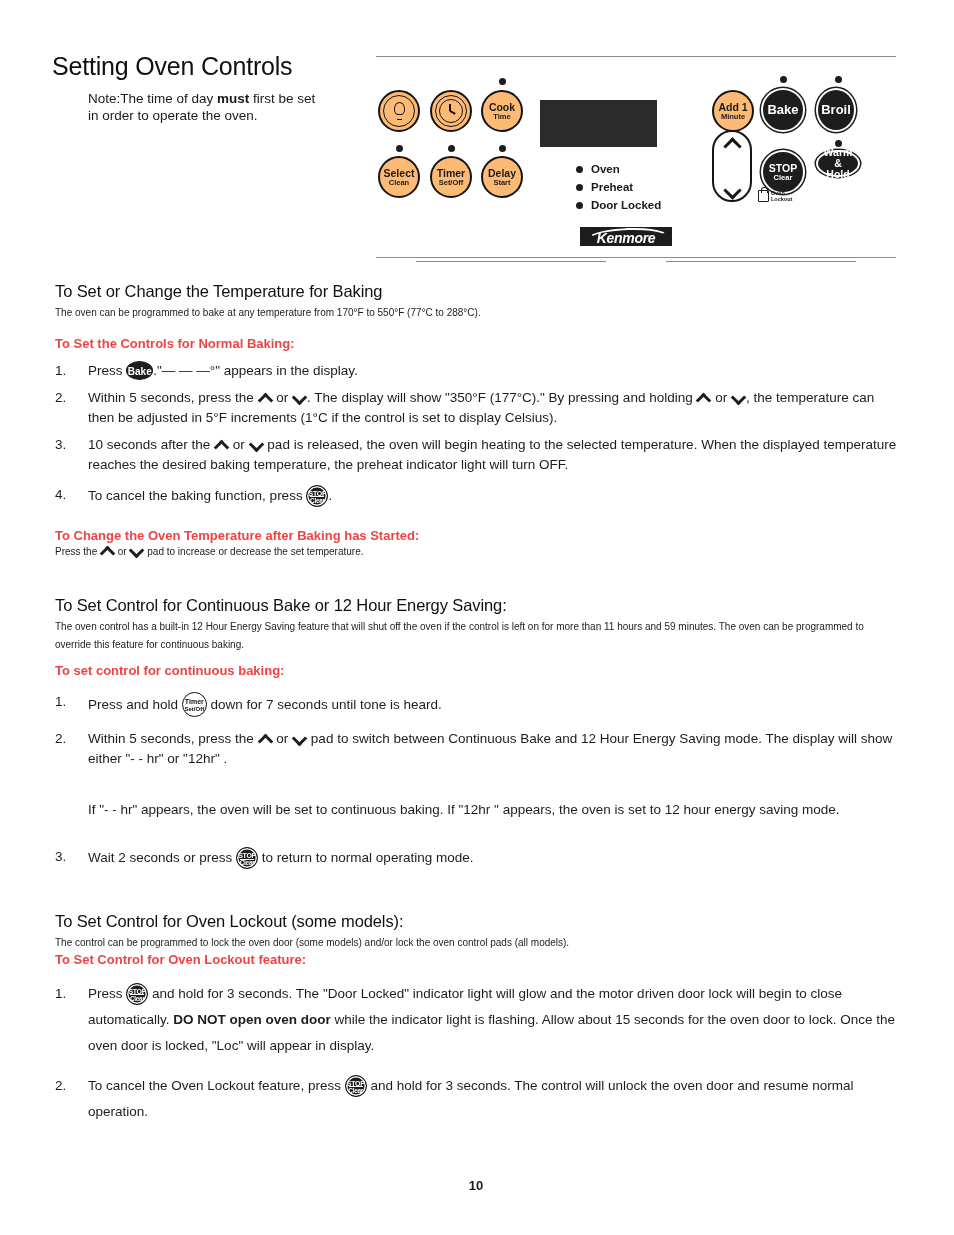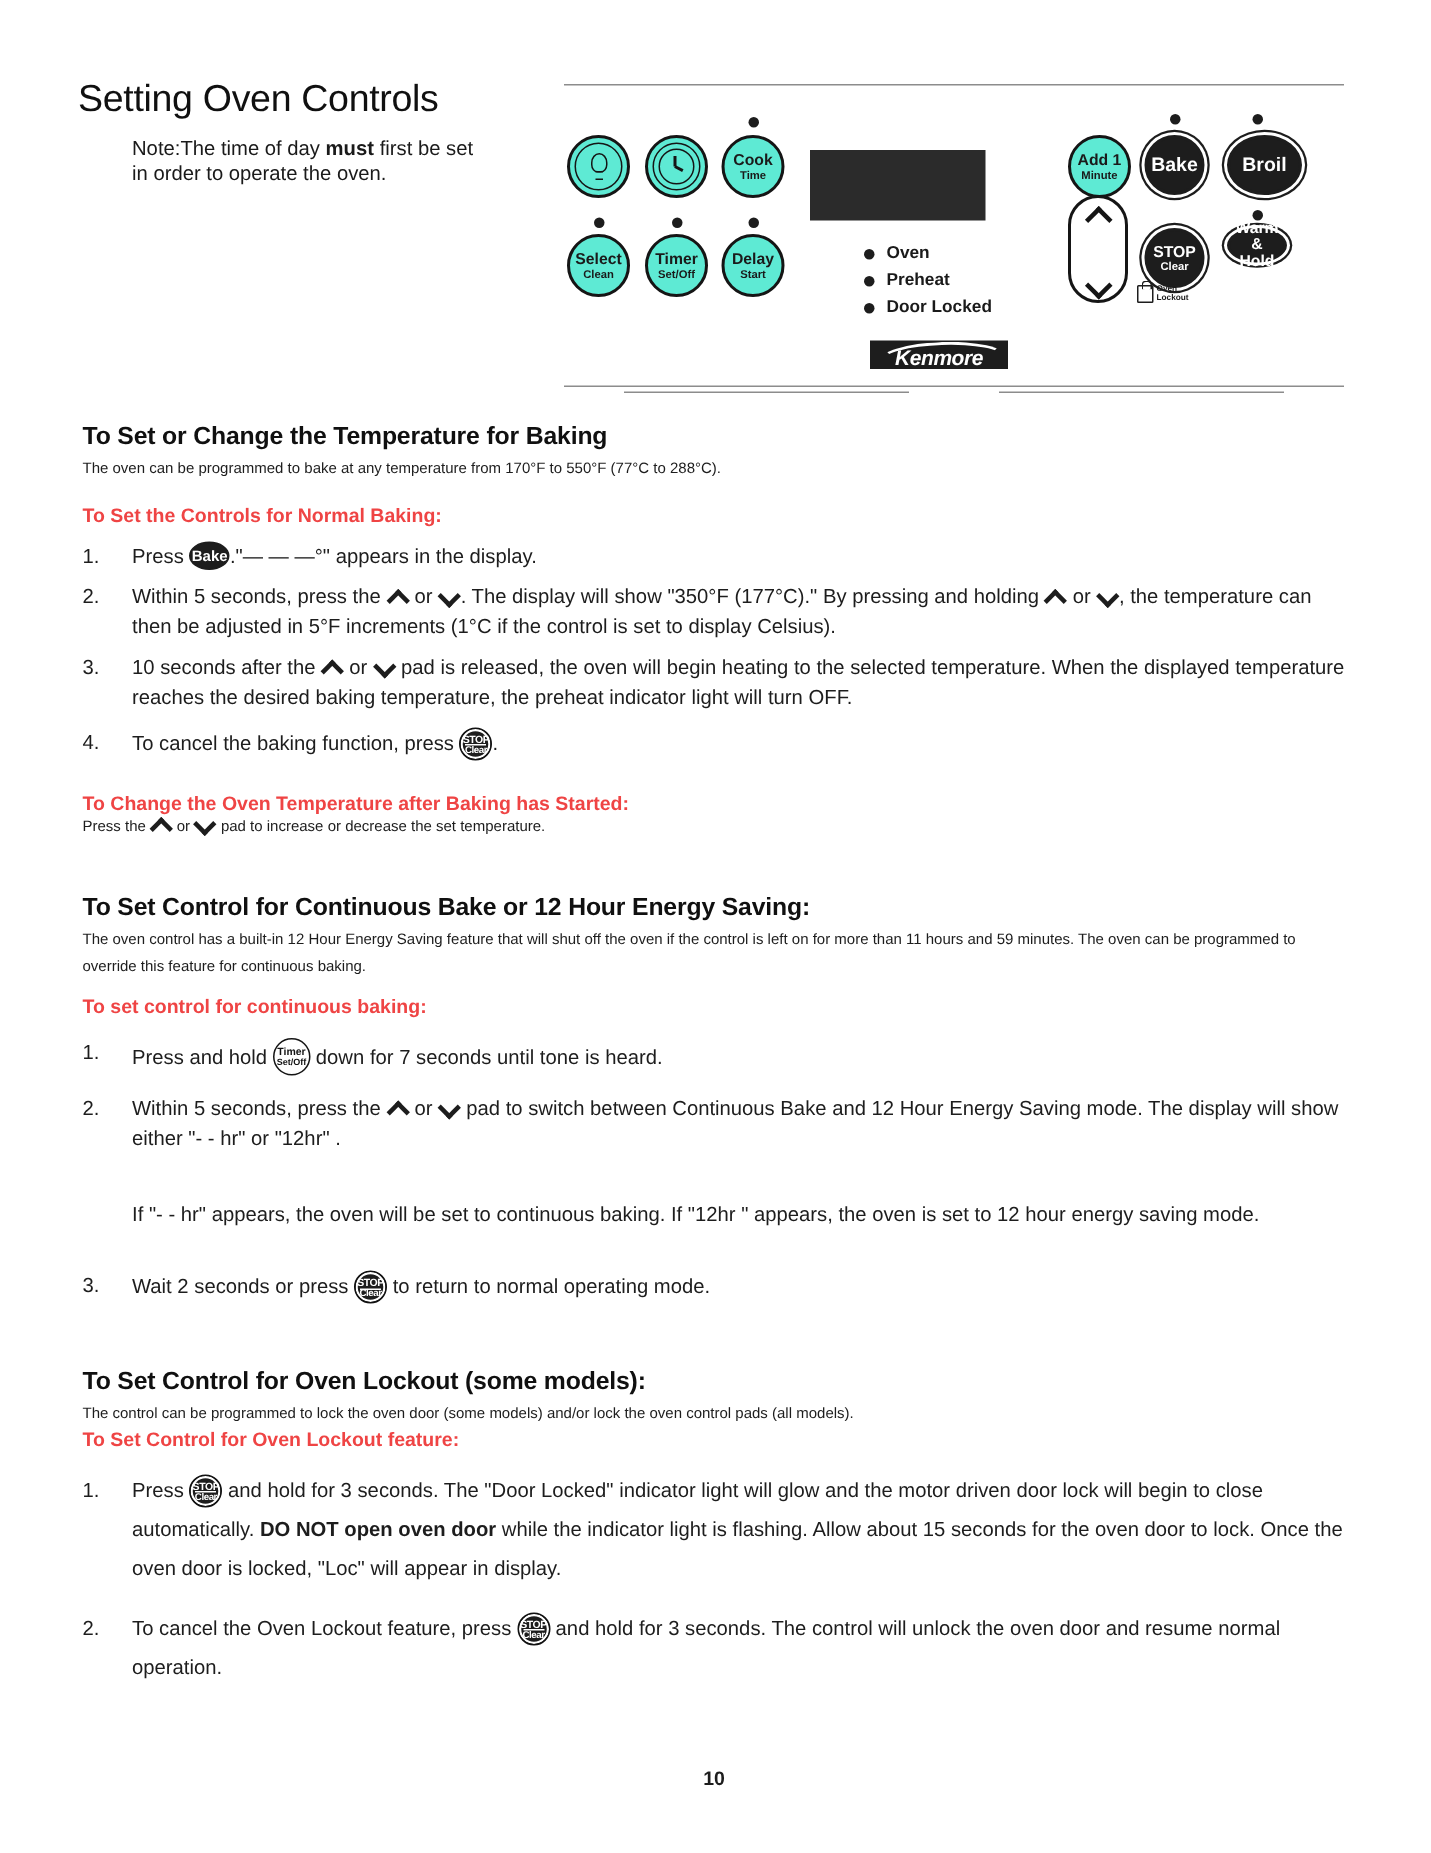--- a/index.html
+++ b/index.html
@@ -82,21 +82,21 @@
     top: 4px;
   }
   .panel-rule-bottom::before { left: 40px; width: 190px; }
   .panel-rule-bottom::after  { left: 290px; width: 190px; }
 
   
   .key {
     position: absolute;
     border-radius: 50%;
     border: 2px solid #151515;
-    background: #5eead4;
+    background: #fdba74;
     display: flex;
     flex-direction: column;
     align-items: center;
     justify-content: center;
     text-align: center;
     line-height: 1.02;
     box-sizing: border-box;
   }
   .key.dbl::after {
     content: "";
@@ -285,21 +285,21 @@
 
   
   .content {
     position: absolute;
     left: 55px;
     top: 282px;
     width: 845px;
   }
   h2.sec {
     font-size: 16.5px;
-    font-weight: bold;
+    font-weight: normal;
     margin: 0 0 3px 0;
     letter-spacing: -0.1px;
     color: #101010;
   }
   h3.sub {
     font-size: 13px;
     font-weight: bold;
     margin: 0;
     color: #ef4444;
   }
@@ -519,21 +519,21 @@
         <span class="l1">Add 1</span>
         <span class="l2">Minute</span>
       </div>
 
       <div class="led" style="left:412px; top:24px;"></div>
       <div class="key filled ring big" style="left:395px; top:38px; width:40px; height:40px;">
         <span class="l1">Bake</span>
       </div>
 
       <div class="led" style="left:467px; top:24px;"></div>
-      <div class="key filled ring big" style="left:450px; top:38px; width:50px; height:40px;">
+      <div class="key filled ring big" style="left:450px; top:38px; width:36px; height:40px;">
         <span class="l1">Broil</span>
       </div>
 
       <div class="arrow-pad">
         <span class="chev up"></span>
         <span class="chev down"></span>
       </div>
 
       <div class="key filled ring" style="left:395px; top:100px; width:40px; height:40px;">
         <span class="l1">STOP</span>

